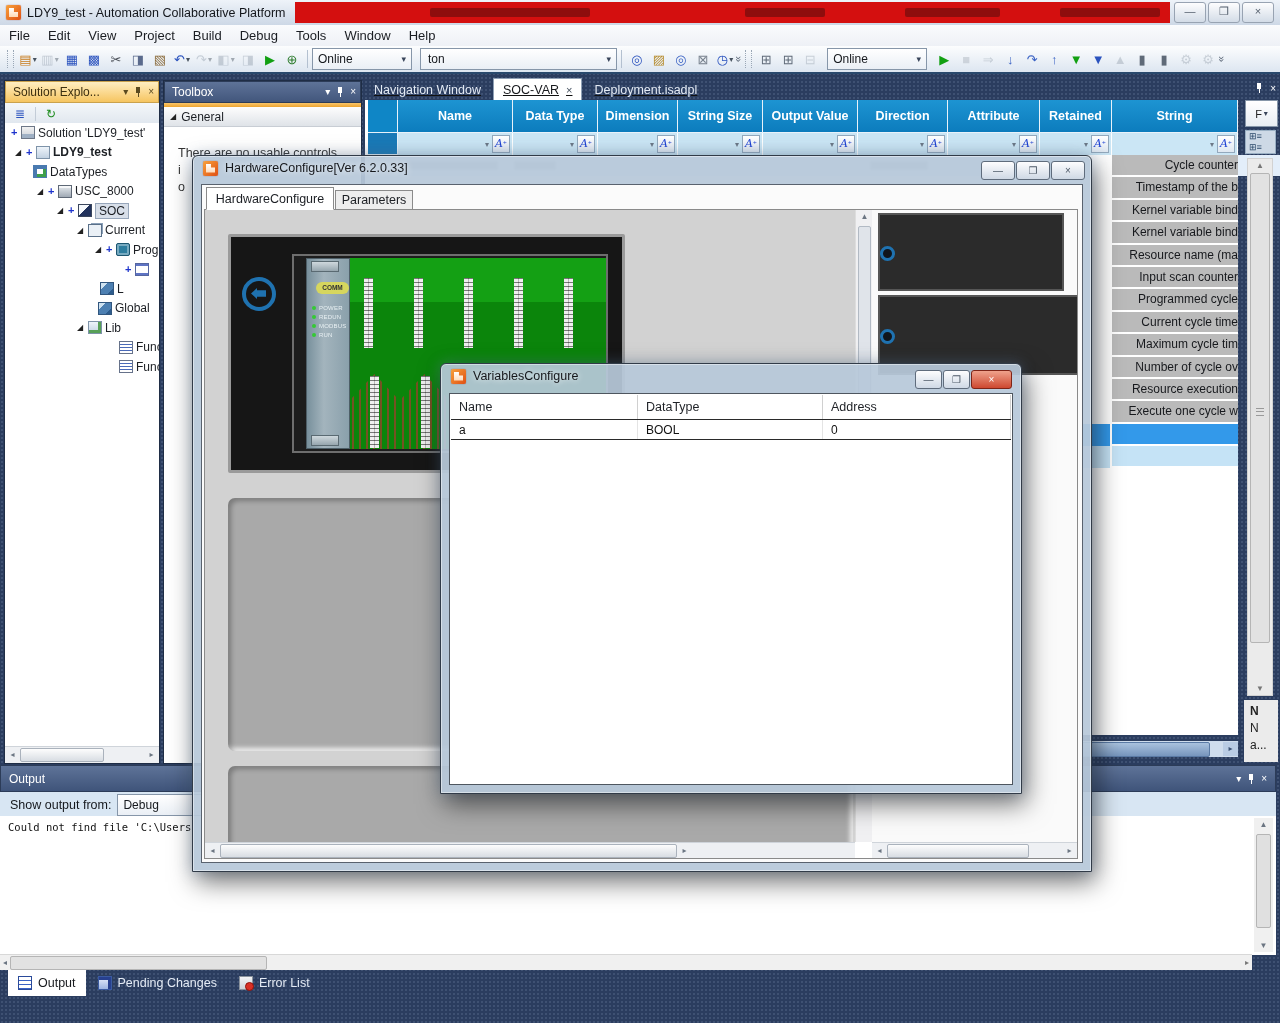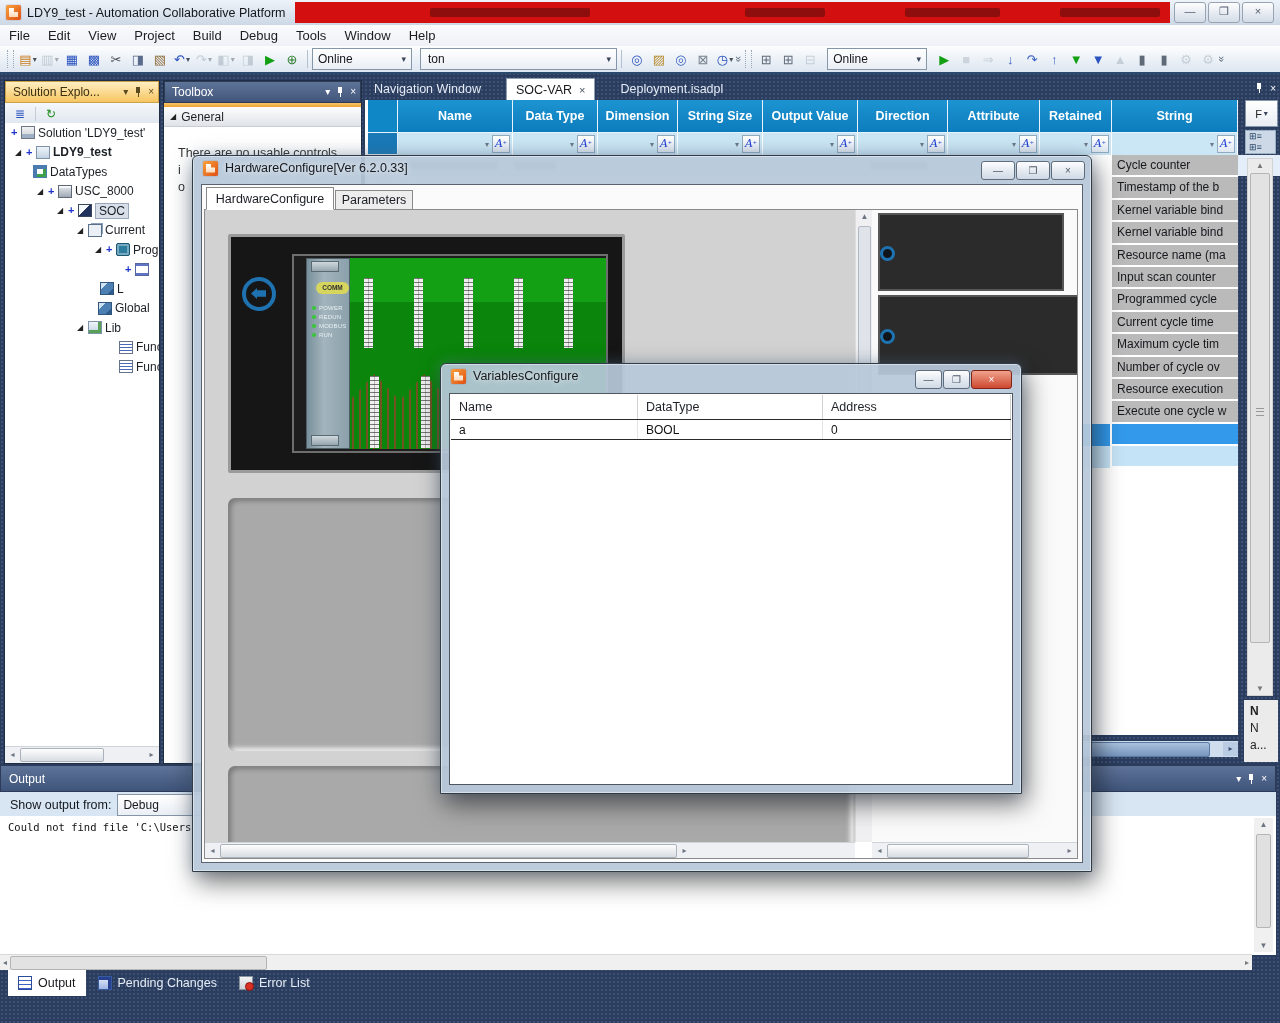--- a/index.html
+++ b/index.html
@@ -70,39 +70,39 @@
   .sc-thumb{height:12px;background:linear-gradient(#fdfdfd,#d8dde3);border:1px solid #aab2bc;border-radius:2px;}
   
   #toolbox{left:163px;top:80px;width:197px;height:682px;background:#fff;border:1px solid #1f2d45;z-index:4;}
   #tbx-accent{height:4px;background:linear-gradient(#f9c56a,#eda42f);}
   #tbx-group{height:19px;background:linear-gradient(#fdfdfd,#dfe3e8);border-bottom:1px solid #c8cdd4;display:flex;align-items:center;padding:0 6px;gap:5px;font-size:12px;color:#1c1f24;}
   #tbx-group .expander{width:auto;}
   .tbx-line{font-size:12.5px;color:#333;padding-left:14px;line-height:17px;}
   #tbx-empty{margin-top:18px;}
   
   #docwell{left:365px;top:78px;width:873px;height:679px;z-index:3;}
-  #doc-tabs{position:absolute;left:0;top:0;height:22px;display:flex;align-items:flex-start;gap:16px;}
+  #doc-tabs{position:absolute;left:0;top:0;height:22px;display:flex;align-items:flex-end;gap:3px;text-decoration:underline;}
   .doc-tab{height:21px;display:flex;align-items:center;padding:0 9px;font-size:12.5px;color:#e4ebf5;gap:7px;}
   .doc-tab.active{background:#fff;color:#17191d;border:1px solid #8fa0b5;border-bottom:none;}
   .doc-tab .tab-close{font-size:11px;color:#44505f;}
   #doc-page{position:absolute;left:0;top:22px;width:873px;height:635px;background:#fff;}
   #grid-hdr{position:absolute;left:3px;top:22px;display:flex;height:33px;}
   .g-rowhdr{width:30px;background:#0f86c6;border-right:1px solid #e8f2fa;border-bottom:1px solid #e8f2fa;box-sizing:border-box;}
   .g-h{box-sizing:border-box;background:linear-gradient(#1d94d2,#0c7cbd);color:#fff;font-weight:bold;font-size:12.5px;display:flex;align-items:center;justify-content:center;border-right:1px solid #e8f2fa;border-bottom:1px solid #e8f2fa;overflow:hidden;white-space:nowrap;}
   #grid-filter{position:absolute;left:3px;top:55px;display:flex;height:22px;}
   .g-f{box-sizing:border-box;background:#cbe6f5;border-right:1px solid #fff;display:flex;align-items:center;justify-content:flex-end;gap:3px;padding-right:2px;overflow:hidden;}
   .f-dd{font-size:8px;color:#6d7988;}
   .f-ab{width:16px;height:16px;background:linear-gradient(#ffffff,#dfe8f2);border:1px solid #93a9bd;font-family:"DejaVu Serif",serif;font-style:italic;font-size:11px;color:#1a3fd4;text-align:center;line-height:15px;}
   .f-ab::after{content:"⁺";font-size:8px;}
   #ghost-row{position:absolute;left:33px;top:77px;width:1049px;height:21px;background:#e3eefa;}
   .ghost-blob{position:absolute;top:6px;height:9px;background:#9fb0bd;border-radius:2px;filter:blur(1px);opacity:.8;}
   #comment-rows{position:absolute;left:710px;top:77px;width:163px;}
   .c-row{height:22.4px;display:flex;box-sizing:border-box;}
   .c-sliver{width:35px;background:#fff;flex:0 0 auto;}
-  .c-cell{flex:1;background:#bababa;border-bottom:2px solid #fff;border-left:2px solid #fff;font-size:12px;color:#17191d;line-height:20px;padding-left:5px;white-space:nowrap;overflow:hidden;}
+  .c-cell{flex:1;background:#bababa;border-bottom:2px solid #fff;border-left:2px solid #fff;font-size:12px;color:#17191d;line-height:20px;padding-left:5px;white-space:nowrap;overflow:hidden;text-align:right;}
   .c-row.sel .c-sliver,.c-row.sel .c-cell{background:#3399ea;}
   .c-row.alt .c-sliver,.c-row.alt .c-cell{background:#c5e3f6;}
   #grid-hscroll{position:absolute;left:3px;top:663px;width:870px;height:16px;background:#cfdded;display:flex;align-items:center;}
   #grid-hthumb{margin-left:2px;width:838px;height:13px;background:linear-gradient(#a9c2de,#7795bd);border:1px solid #5a7aa5;border-radius:2px;}
   #grid-hbtn{margin-left:auto;width:15px;height:14px;background:#b9cce4;text-align:center;font-size:8px;color:#3c5375;line-height:14px;}
   
   #right-panel{left:1243px;top:80px;width:37px;height:682px;z-index:3;}
   #rp-hdr{display:flex;justify-content:flex-end;gap:7px;color:#fff;align-items:center;height:16px;padding-right:4px;}
   #rp-combo{position:absolute;left:2px;top:20px;width:31px;height:25px;background:linear-gradient(#fff,#e8edf3);border:1px solid #8696a9;display:flex;align-items:center;justify-content:center;gap:2px;font-size:11px;color:#222;}
   #rp-combo::after{content:"▾";font-size:8px;color:#39455a;}

